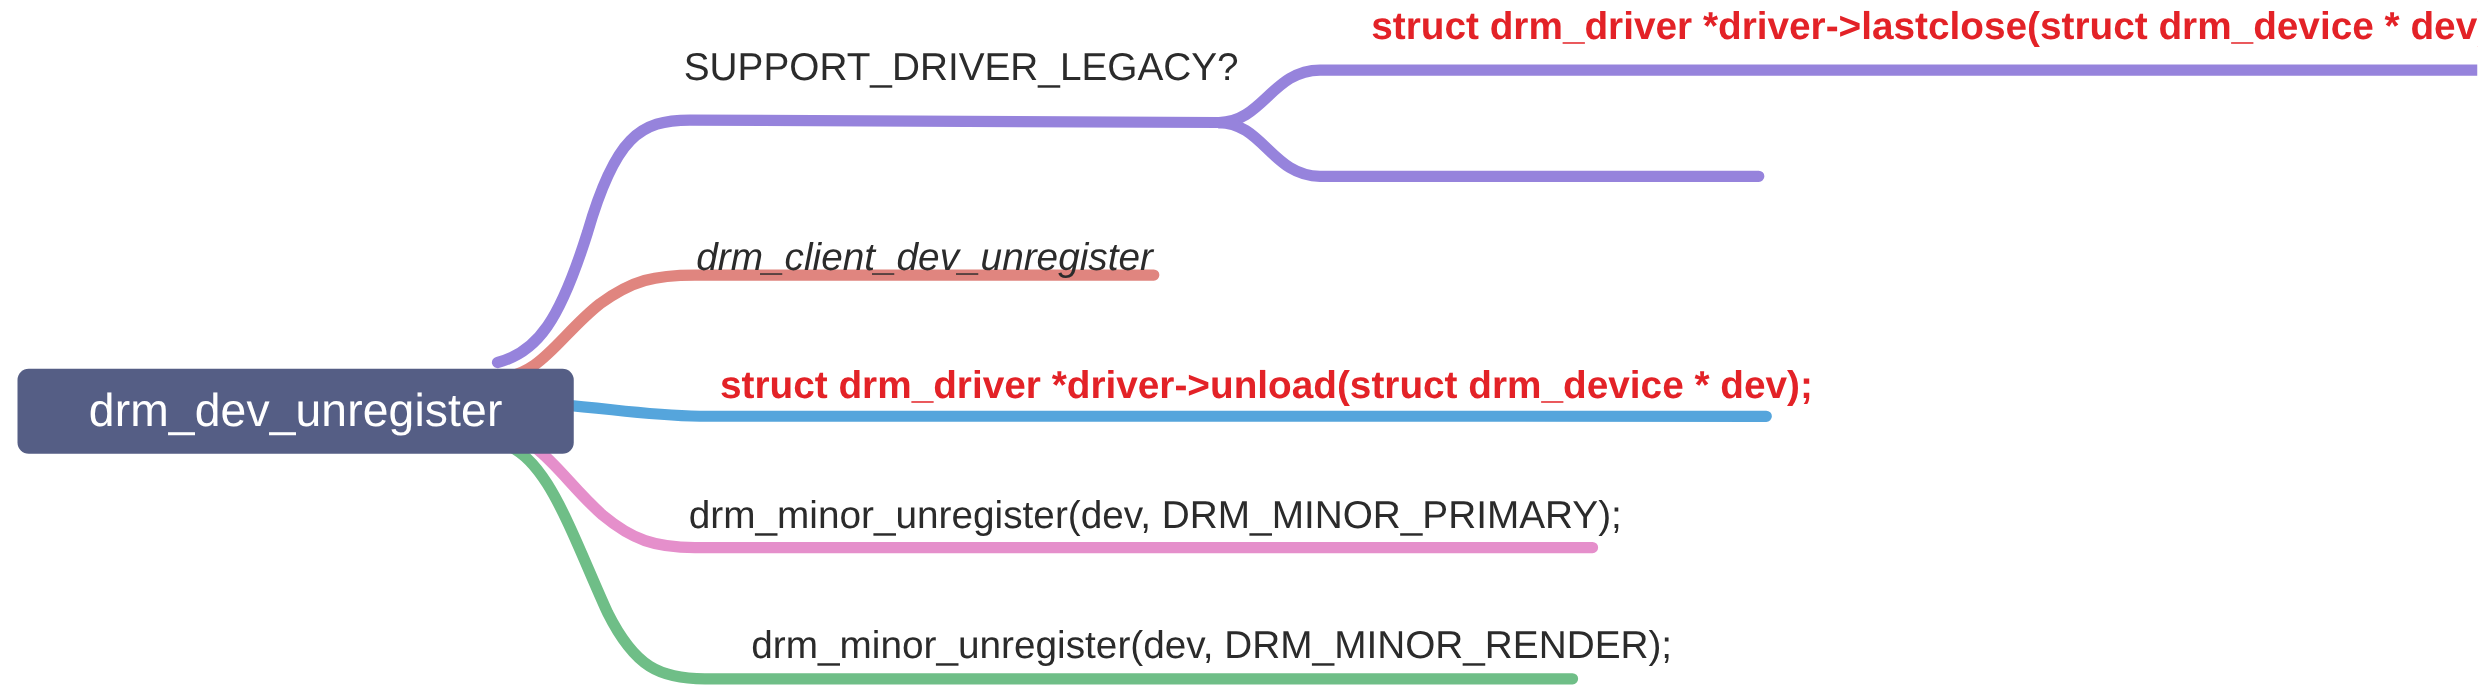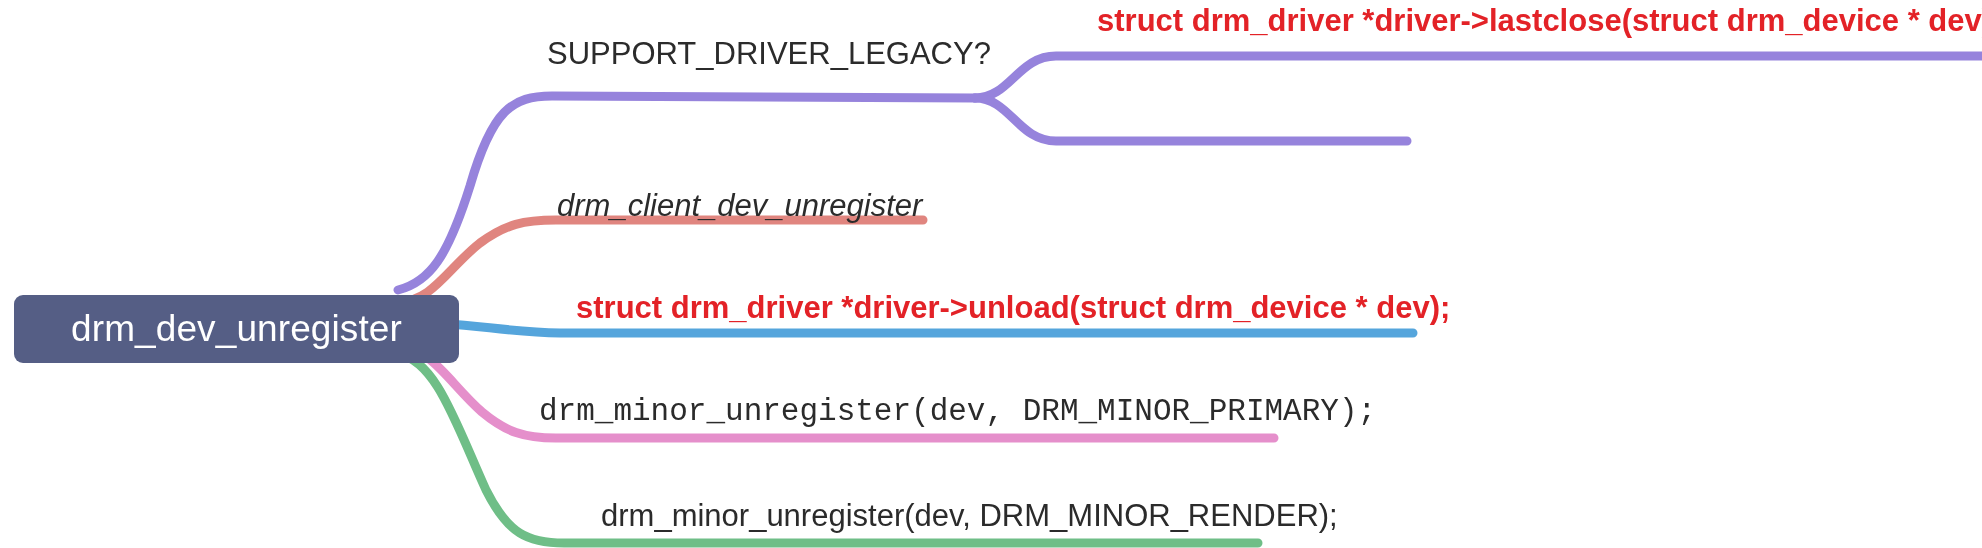--- a/index.html
+++ b/index.html
@@ -86,17 +86,17 @@
 
   <div class="node-label" style="left:547px; top:38px;">SUPPORT_DRIVER_LEGACY?</div>
 
   <div class="node-label code" style="left:1097px; top:5px;">struct drm_driver *driver-&gt;lastclose(struct drm_device * dev);</div>
 
 
   <div class="node-label" style="left:557px; top:190px;font-style:italic;">drm_client_dev_unregister</div>
 
   <div class="node-label code" style="left:556px; top:292px;margin-left:20px;">struct drm_driver *driver-&gt;unload(struct drm_device * dev);</div>
 
-  <div class="node-label" style="left:539px; top:396px;font-family:Liberation Mono, monospace;">drm_minor_unregister(dev, DRM_MINOR_PRIMARY);</div>
+  <div class="node-label" style="left:551px; top:396px;">drm_minor_unregister(dev, DRM_MINOR_PRIMARY);</div>
 
   <div class="node-label" style="left:557px; top:500px;margin-left:44px;">drm_minor_unregister(dev, DRM_MINOR_RENDER);</div>
 
 </div>
 
 </body></html>

